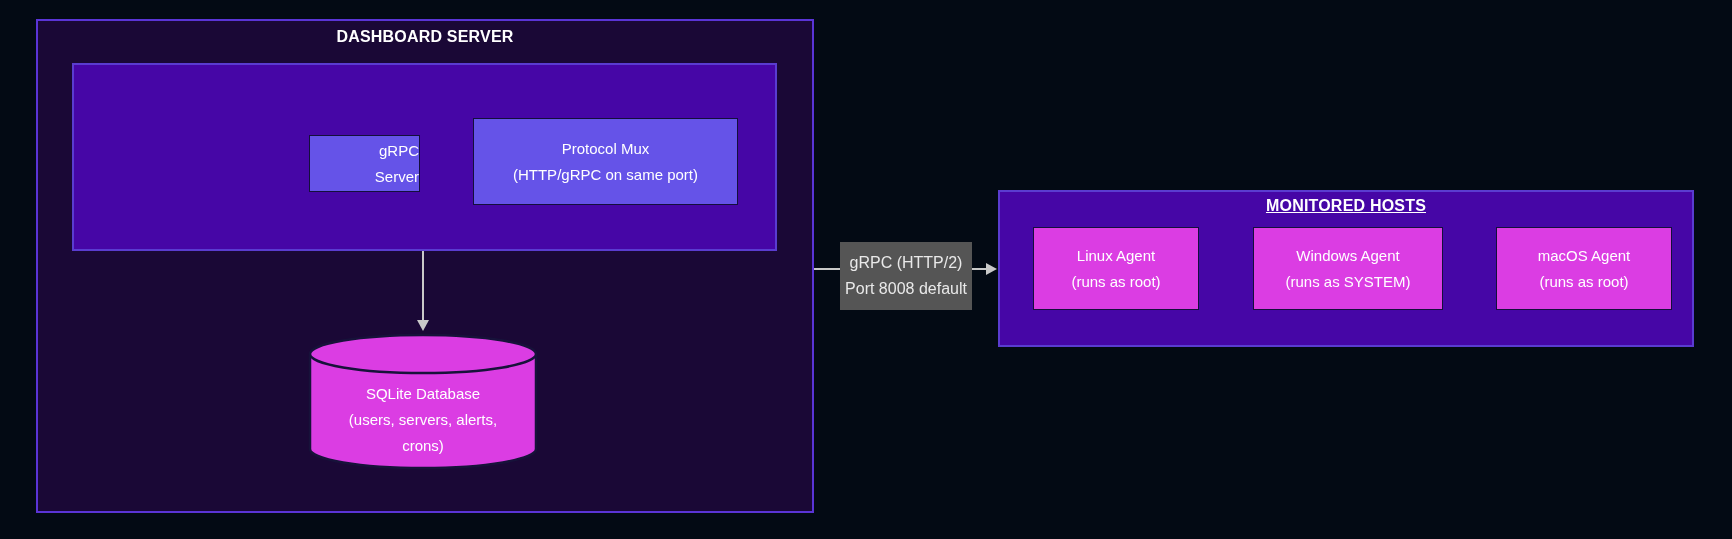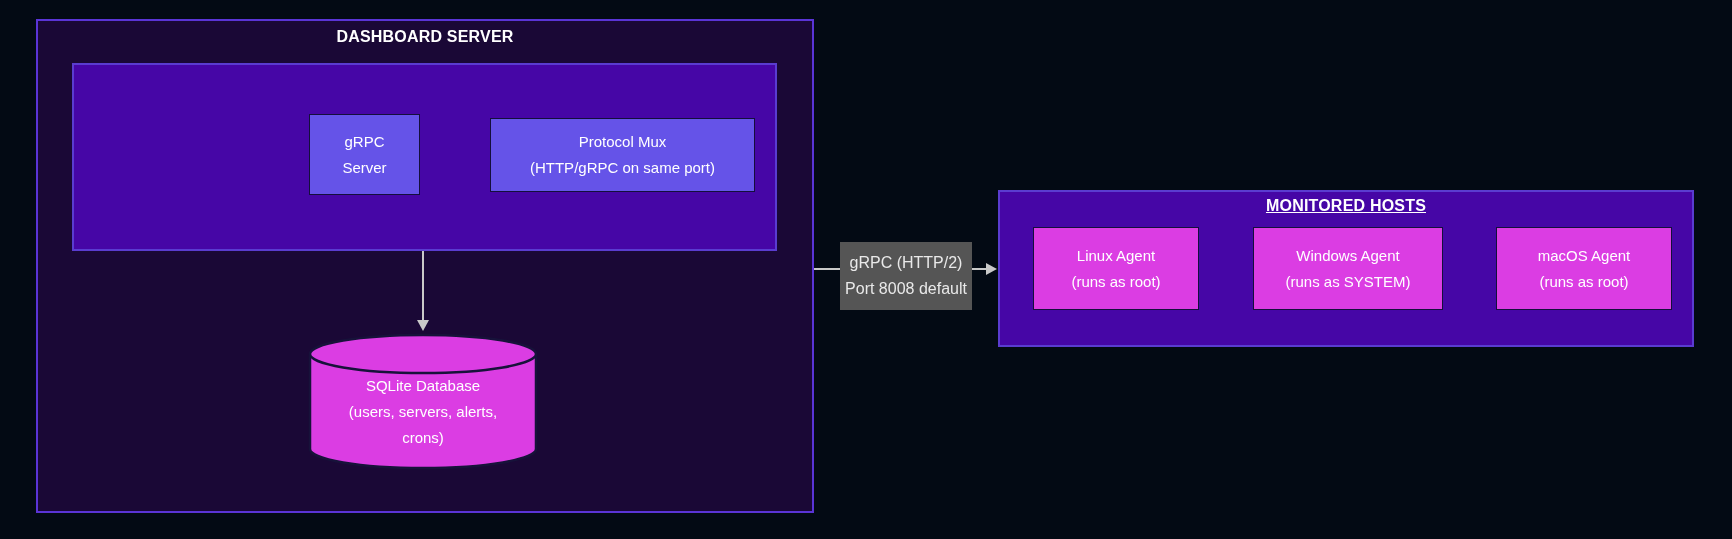--- a/index.html
+++ b/index.html
@@ -95,37 +95,37 @@
 </head>
 <body>
 
 <div id="canvas">
 
   <div class="abs outer-group" style="left:36px; top:19px; width:778px; height:494px;"></div>
   <div class="abs group-title" style="left:36px; top:28px; width:778px;">DASHBOARD SERVER</div>
 
   <div class="abs inner-group" style="left:72px; top:63px; width:705px; height:188px;"></div>
 
-  <div class="abs node blue" style="left:309px; top:114px; width:111px; height:81px;">
+  <div class="abs node blue" style="left:309px; top:135px; width:111px; height:57px;align-items:flex-end;">
     <span>gRPC</span>
     <span>Server</span>
   </div>
-  <div class="abs node blue" style="left:490px; top:118px; width:265px; height:74px;">
+  <div class="abs node blue" style="left:473px; top:118px; width:265px; height:87px;">
     <span>Protocol Mux</span>
     <span>(HTTP/gRPC on same port)</span>
   </div>
 
   <div class="abs edge-line-v" style="left:422px; top:251px; height:70px;"></div>
   <div class="abs arrowhead-down" style="left:417px; top:320px;"></div>
 
   <svg class="abs" style="left:308px; top:333px;" width="230" height="137" viewBox="0 0 230 137">
     <path d="M 2 21 L 2 116 A 113 19 0 0 0 228 116 L 228 21" fill="#db3de3" stroke="#17123a" stroke-width="2.5"></path>
     <ellipse cx="115" cy="21" rx="113" ry="19" fill="#db3de3" stroke="#17123a" stroke-width="2.5"></ellipse>
   </svg>
-  <div class="abs cyl-label" style="left:308px; top:331px; width:230px; height:137px;">
+  <div class="abs cyl-label" style="left:308px; top:339px; width:230px; height:137px;">
     <span>SQLite Database</span>
     <span>(users, servers, alerts,</span>
     <span>crons)</span>
   </div>
 
   <div class="abs edge-line-h" style="left:814px; top:268px; width:175px;"></div>
   <div class="abs arrowhead-right" style="left:986px; top:263px;"></div>
   <div class="abs edge-label" style="left:840px; top:242px; width:132px; height:68px;">
     <span>gRPC (HTTP/2)</span>
     <span>Port 8008 default</span>

